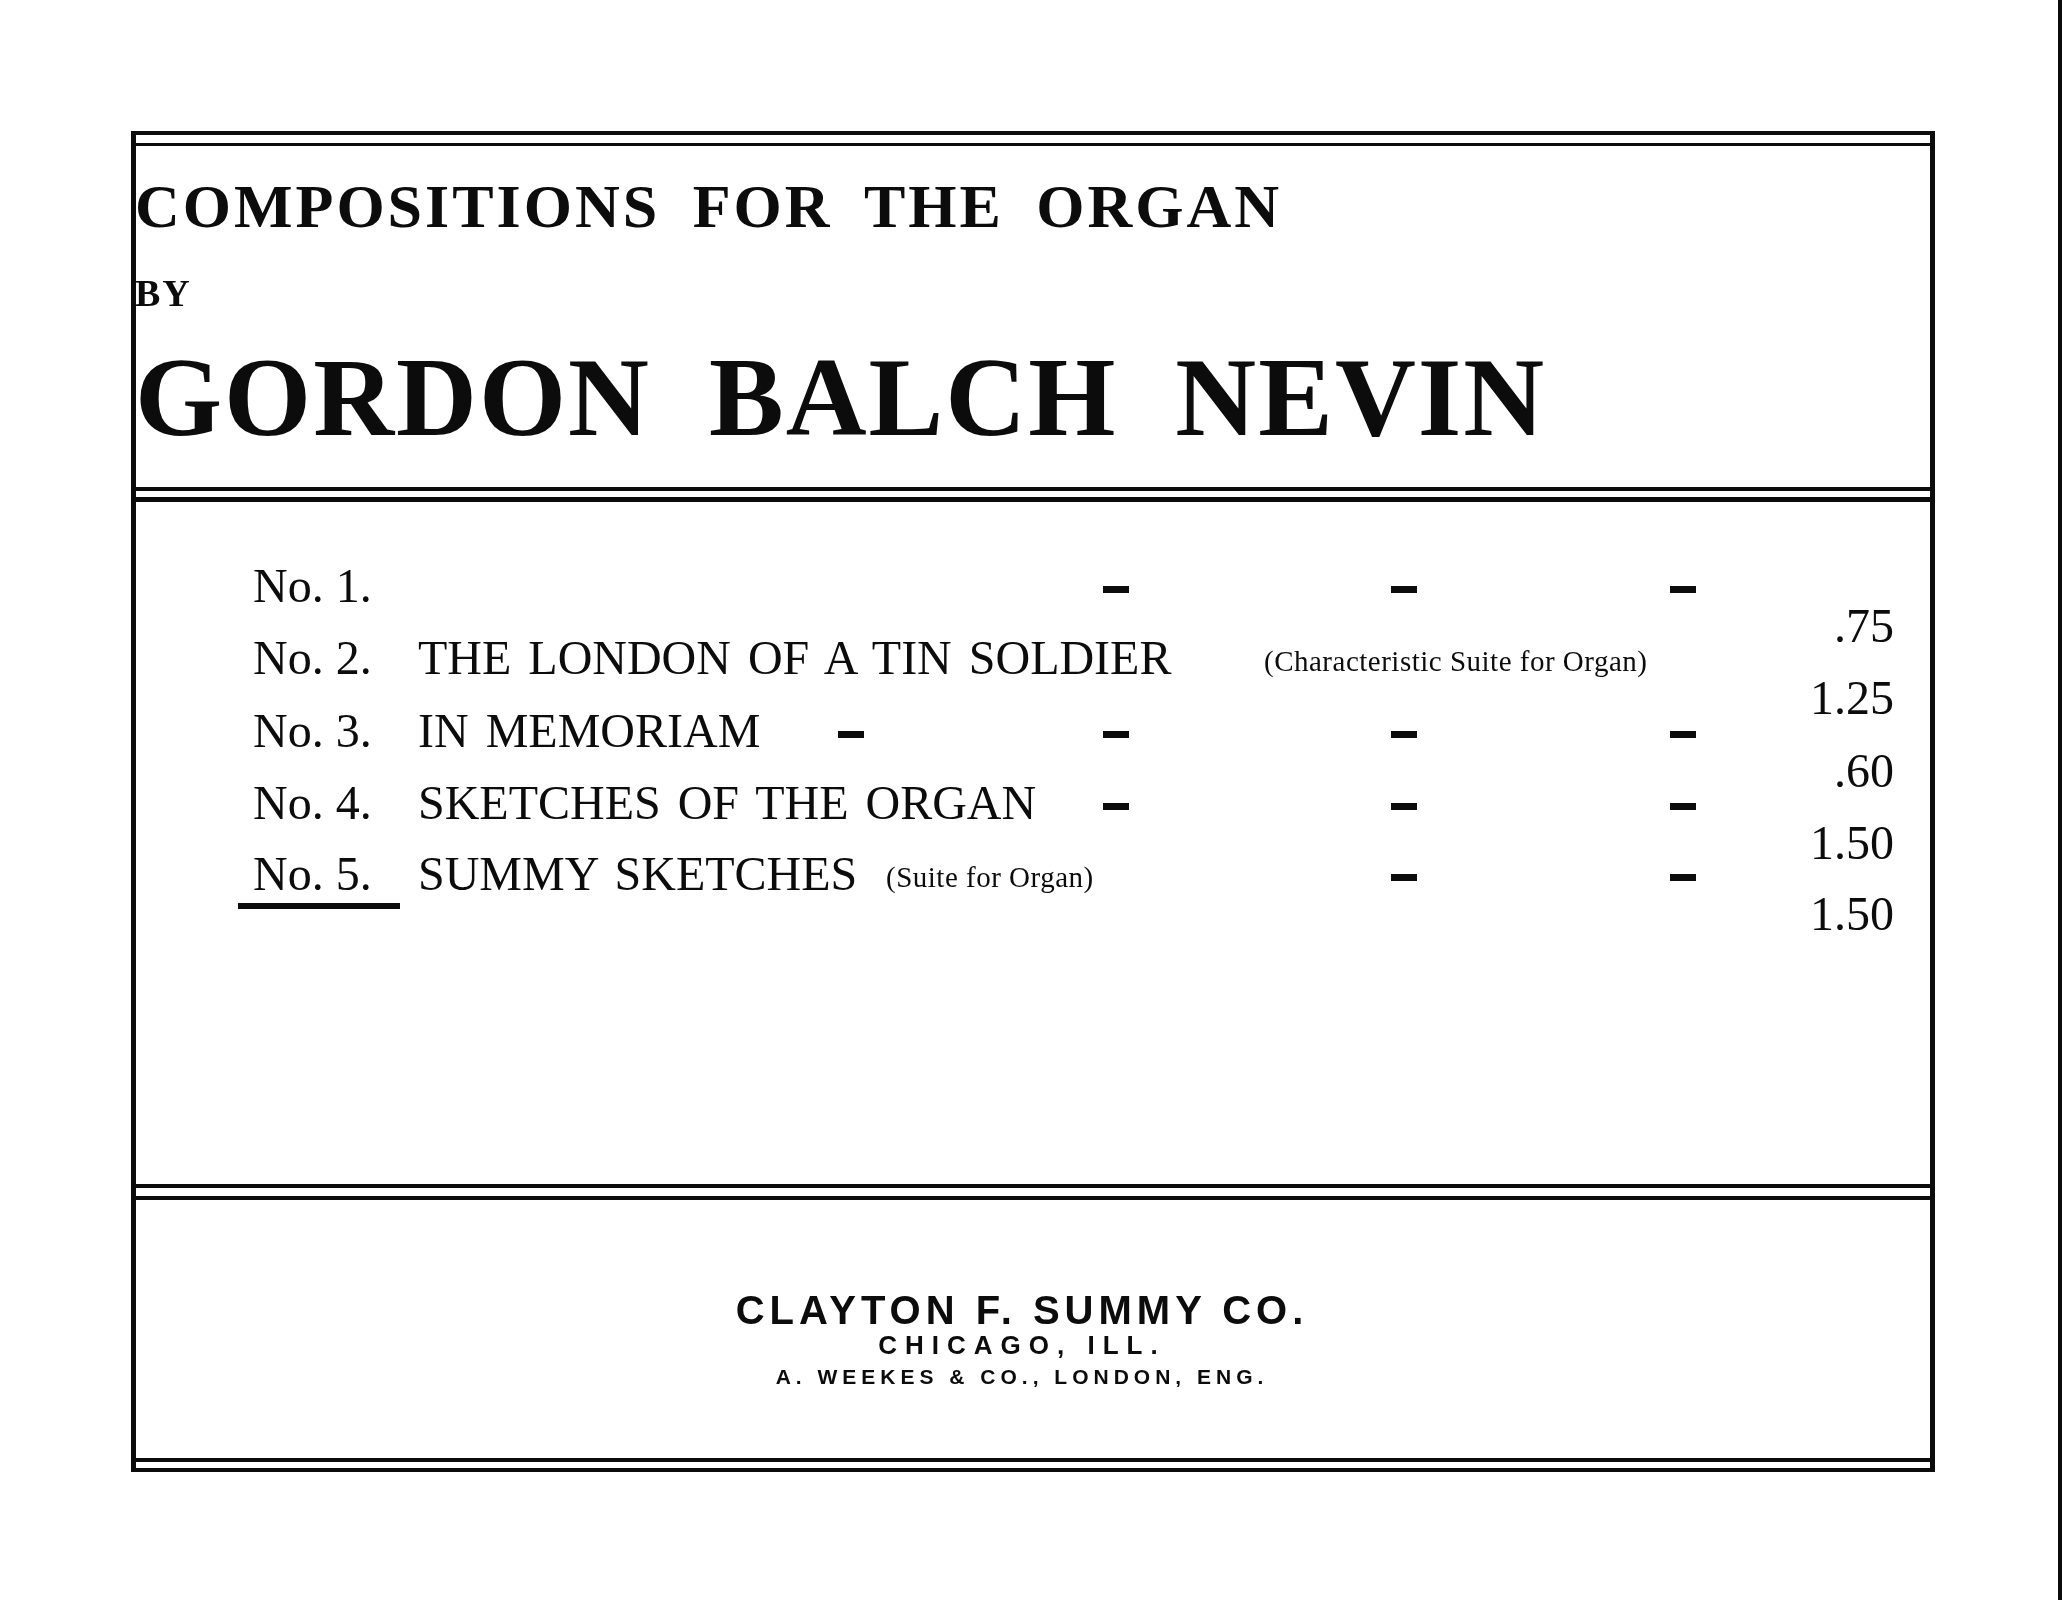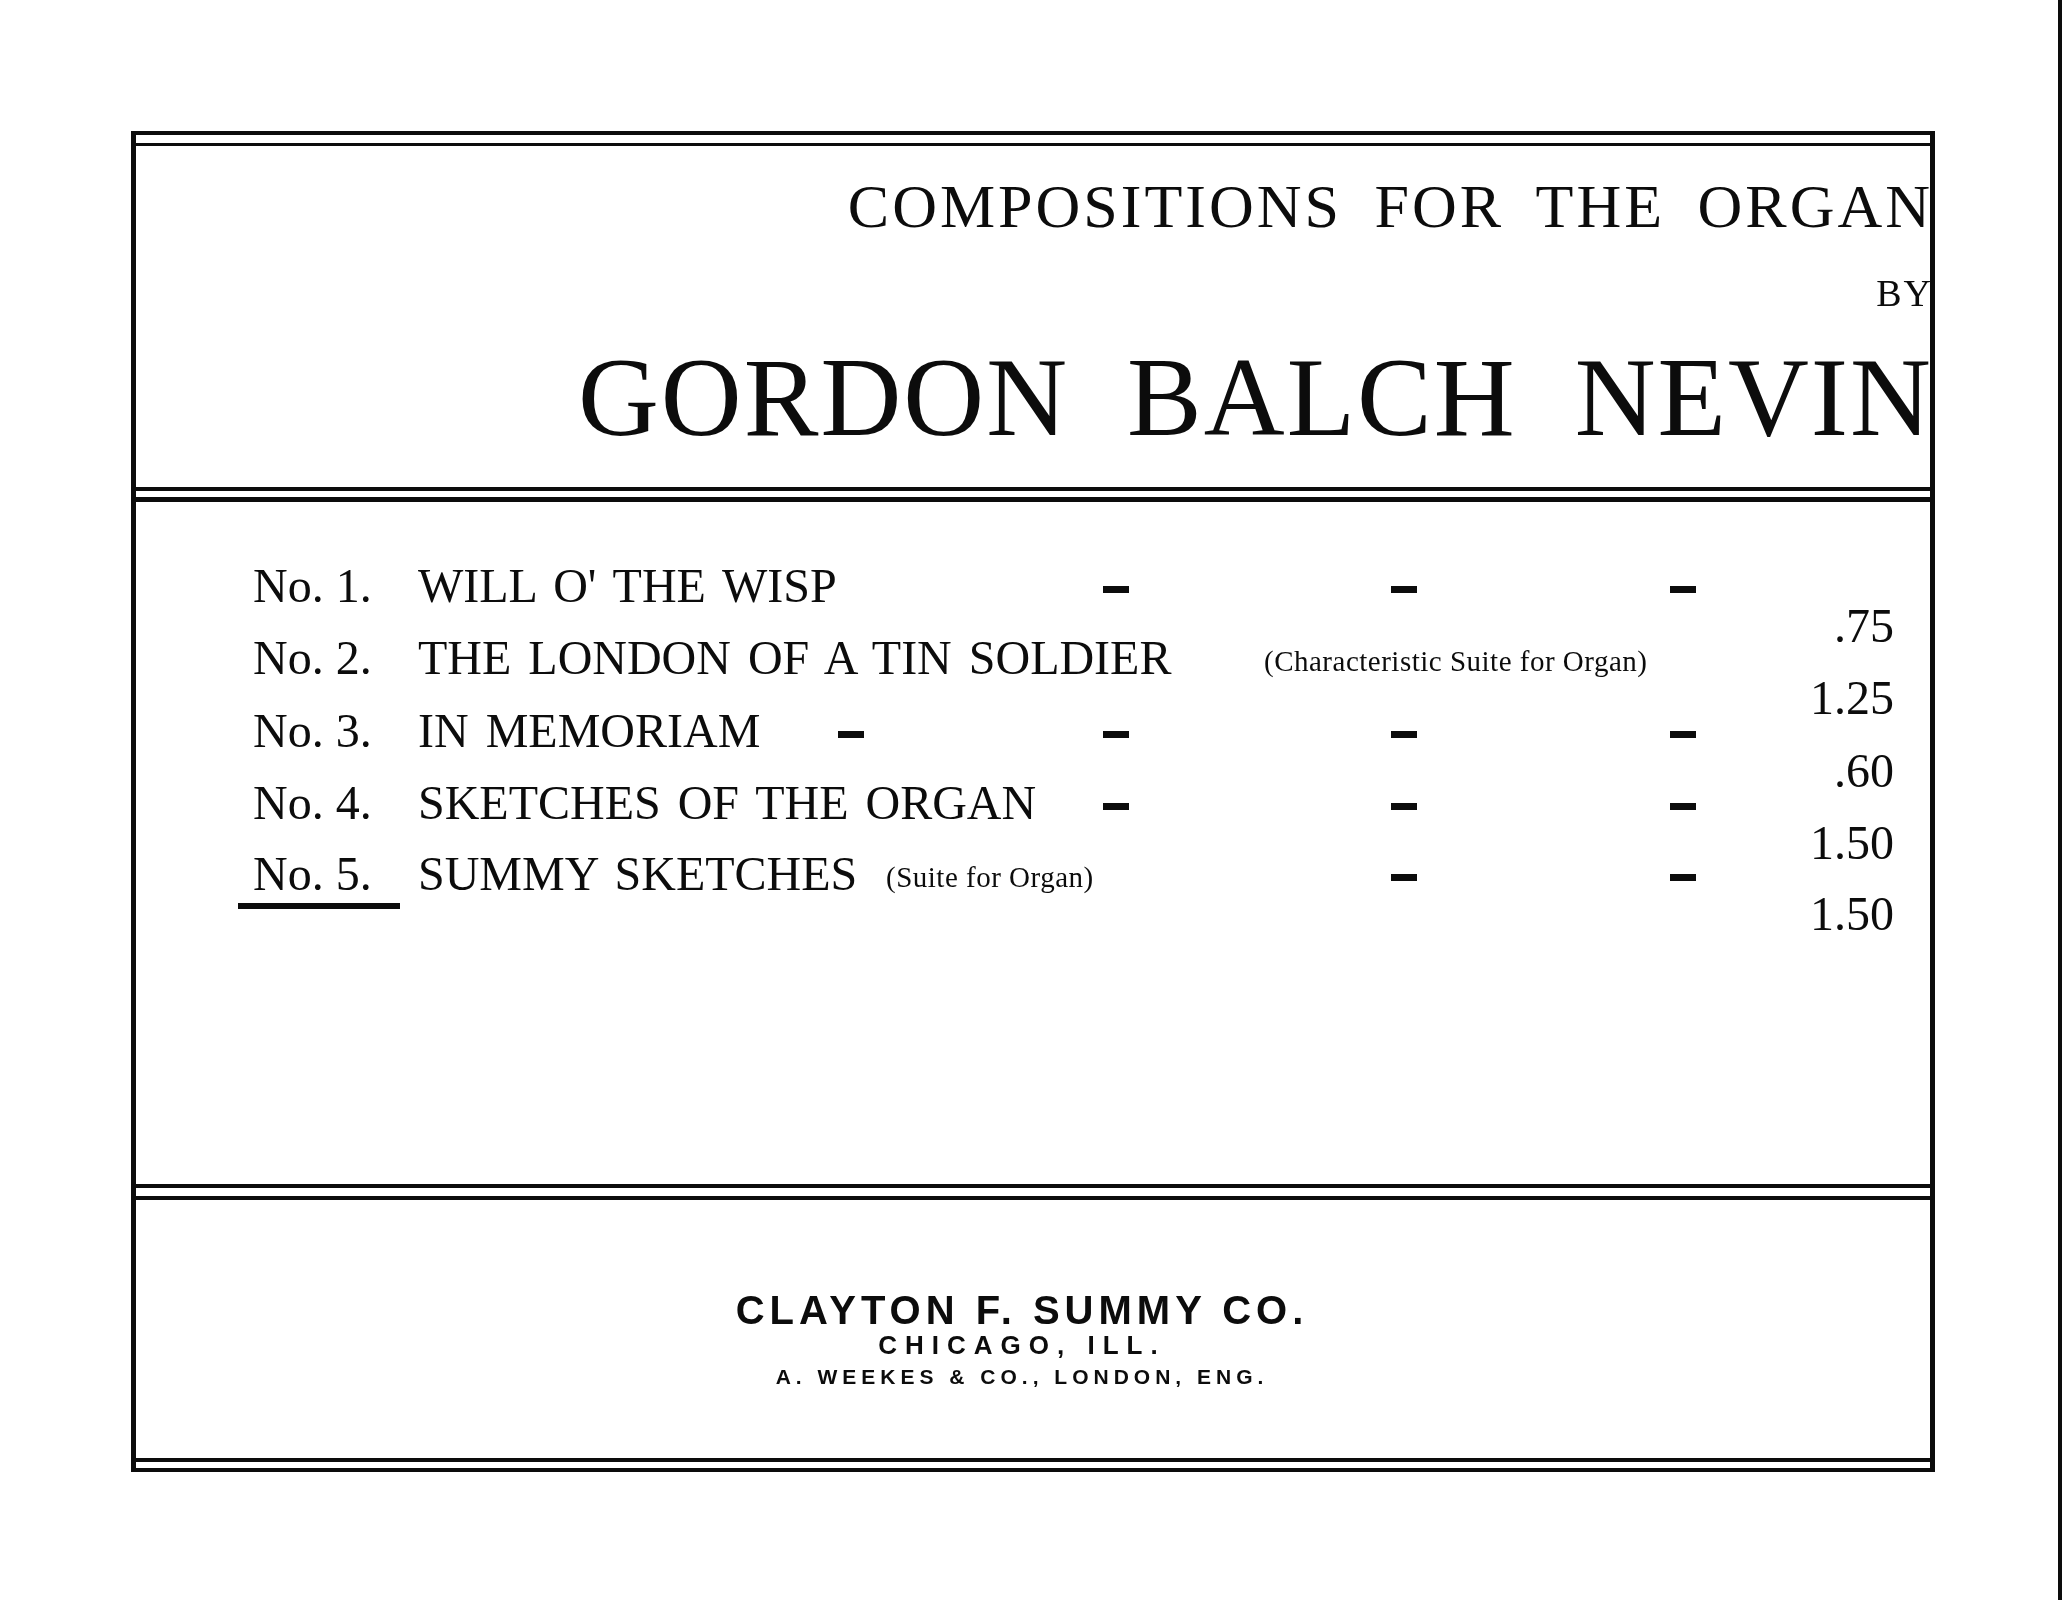--- a/index.html
+++ b/index.html
@@ -32,23 +32,23 @@
   .divider1-a   { left: 131px;  top: 487px;  width: 1804px; height: 4px; }
   .divider1-b   { left: 131px;  top: 497px;  width: 1804px; height: 5px; }
   .divider2-a   { left: 131px;  top: 1184px; width: 1804px; height: 4px; }
   .divider2-b   { left: 131px;  top: 1196px; width: 1804px; height: 4px; }
   .scan-edge    { left: 2058px; top: 0;      width: 4px;    height: 1600px; }
   
   .hdr {
     position: absolute;
     left: 135px;
     width: 1798px;
-    text-align: right;
+    text-align: left;
     white-space: nowrap;
-    font-weight: normal;
+    font-weight: bold;
   }
   .series-title {
     top: 174px;
     font-size: 62px;
     line-height: 64px;
     letter-spacing: 3px;
     word-spacing: 14px;
   }
   .by-label {
     top: 274px;
@@ -143,21 +143,20 @@
   <div class="rule divider2-a"></div>
   <div class="rule divider2-b"></div>
   <div class="rule scan-edge"></div>
 
   <div class="hdr series-title">COMPOSITIONS FOR THE ORGAN</div>
   <div class="hdr by-label">BY</div>
   <div class="hdr composer-name">GORDON BALCH NEVIN</div>
 
   <div class="row" style="top:556px">
     <span class="no">No. 1.</span>
-    <span class="title">WILL O' THE WISP</span>
     <div class="dash" style="left:955px"></div>
     <div class="dash" style="left:1243px"></div>
     <div class="dash" style="left:1522px"></div>
     <span class="price">.75</span>
   </div>
 
   <div class="row" style="top:628px">
     <span class="no">No. 2.</span>
     <span class="title">THE LONDON OF A TIN SOLDIER</span>
     <span class="note" style="left:1116px">(Characteristic Suite for Organ)</span>

